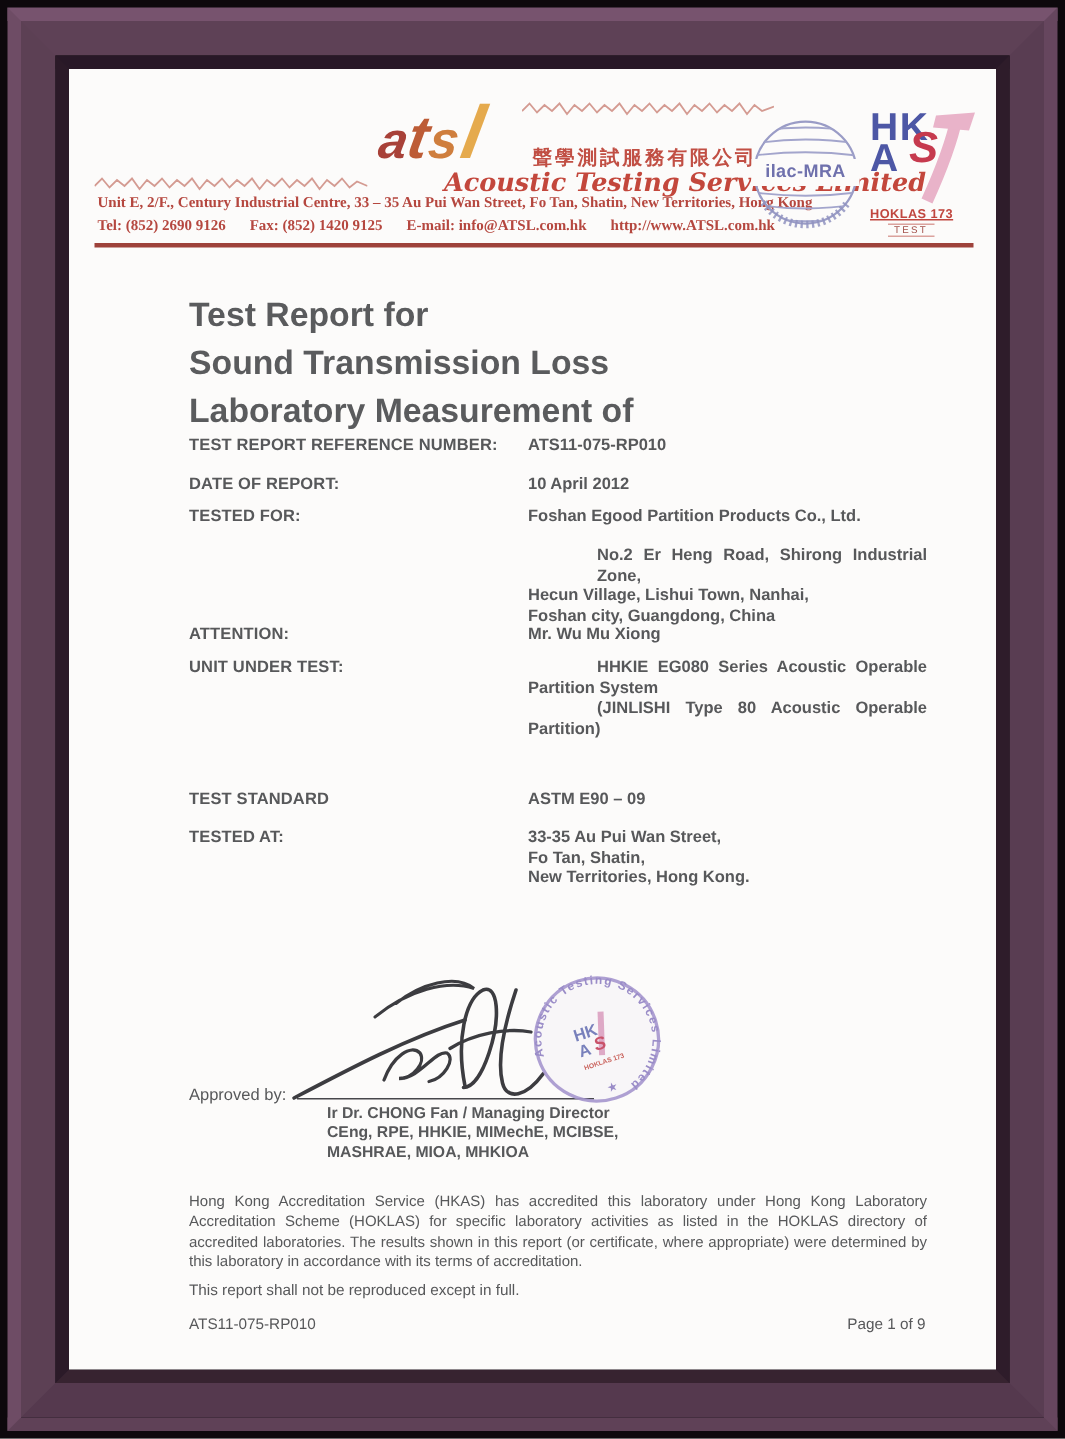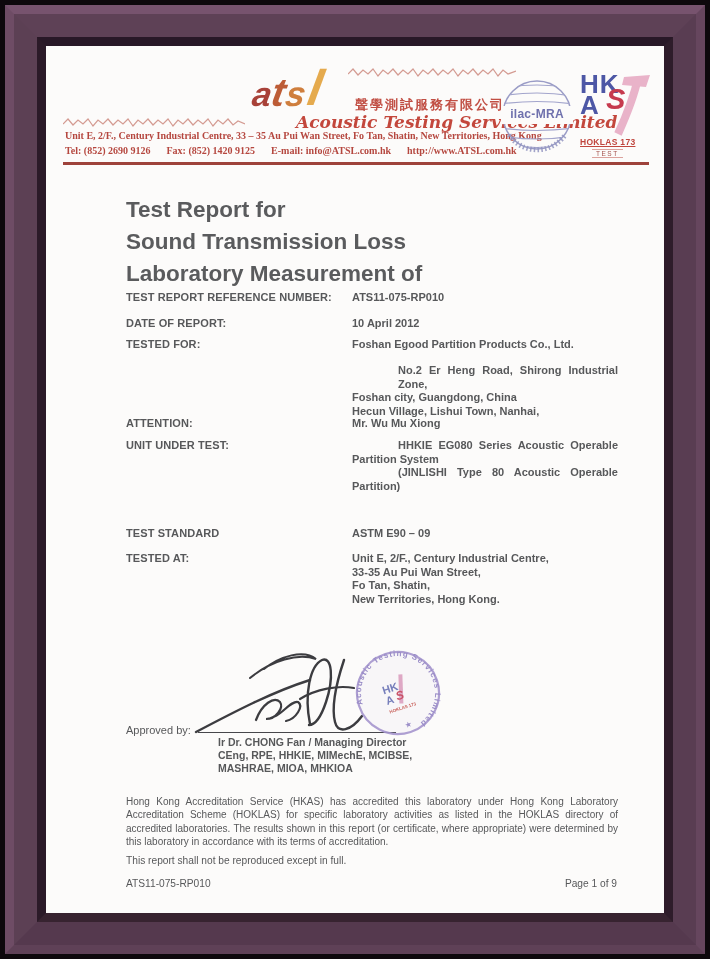--- a/index.html
+++ b/index.html
@@ -144,22 +144,22 @@
       <div class="row" style="top:292px">
         <span class="lbl">TESTED FOR:</span>
         <div class="val">
                 <div class="vline">Foshan Egood Partition Products Co., Ltd.</div>
               </div>
       </div>
       <div class="row" style="top:318px">
         <span class="lbl"></span>
         <div class="val">
           <div class="vline jst">No.2 Er Heng Road, Shirong Industrial Zone,</div>
+          <div class="vline">Hecun Village, Lishui Town, Nanhai,</div>
           <div class="vline">Foshan city, Guangdong, China</div>
-          <div class="vline">Hecun Village, Lishui Town, Nanhai,</div>
         </div>
       </div>
       <div class="row" style="top:371px">
         <span class="lbl">ATTENTION:</span>
         <div class="val">
                 <div class="vline">Mr. Wu Mu Xiong</div>
               </div>
       </div>
       <div class="row" style="top:393px">
         <span class="lbl">UNIT UNDER TEST:</span>
@@ -172,21 +172,20 @@
       </div>
       <div class="row" style="top:481px">
         <span class="lbl">TEST STANDARD</span>
         <div class="val">
                 <div class="vline">ASTM E90 – 09</div>
               </div>
       </div>
       <div class="row" style="top:506px">
         <span class="lbl">TESTED AT:</span>
         <div class="val">
-          <div class="vline">Unit E, 2/F., Century Industrial Centre,</div>
           <div class="vline">33-35 Au Pui Wan Street,</div>
           <div class="vline">Fo Tan, Shatin,</div>
           <div class="vline">New Territories, Hong Kong.</div>
         </div>
       </div>
 
       <svg class="sig-svg" width="205" height="92" viewBox="0 0 205 92">
         <g fill="none" stroke="#3c3c40" stroke-linecap="round">
           <path stroke-width="2" d="M58,34 C80,16 106,9 124,15 C112,5 88,12 72,25"></path>
           <path stroke-width="2.4" d="M4,88 C42,68 80,48 118,36"></path>

